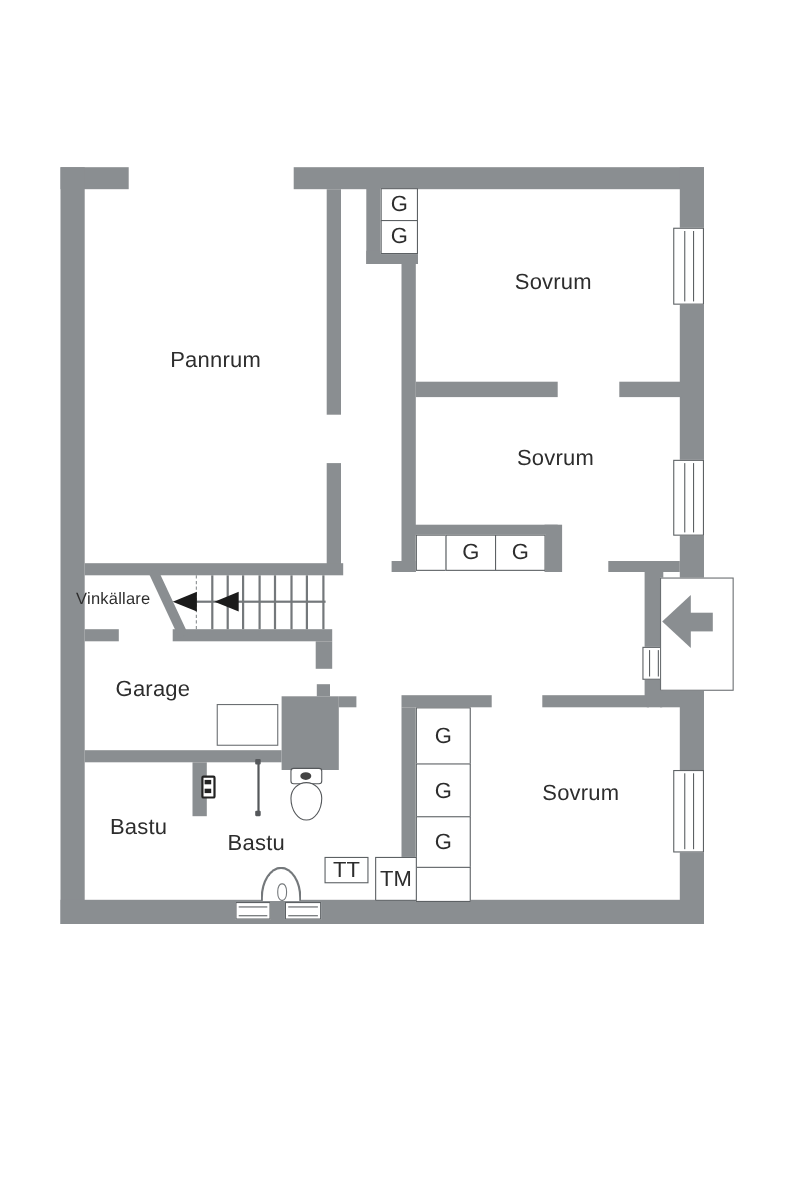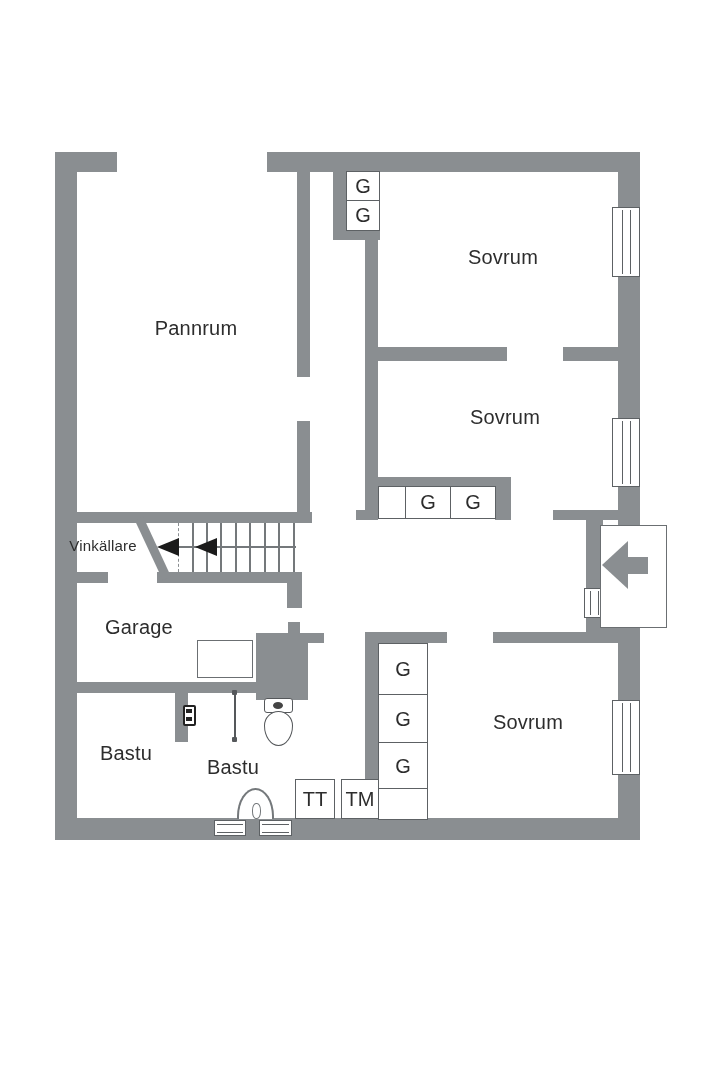--- a/index.html
+++ b/index.html
@@ -129,21 +129,21 @@
   <div class="cell" style="left:378px;top:694px;width:50px;height:50px">
       <span>G</span>
     </div>
   <div class="cell" style="left:378px;top:742px;width:50px;height:48px">
       <span>G</span>
     </div>
   <div class="cell" style="left:378px;top:788px;width:50px;height:32px">
       <span></span>
     </div>
 
-  <div class="cell" style="left:295px;top:779px;width:40px;height:40px">
+  <div class="cell" style="left:295px;top:779px;width:40px;height:24px">
       <span>TT</span>
     </div>
   <div class="cell" style="left:341px;top:779px;width:38px;height:40px">
       <span>TM</span>
     </div>
 
   <div class="fixture" style="left:197px;top:640px;width:56px;height:38px;border-color:#6b6f72"></div>
 
   <div class="fixture" style="left:264px;top:698px;width:29px;height:15px;border-radius:3px"></div>
   <div style="position:absolute;left:273px;top:702px;width:10px;height:7px;background:#444;border-radius:50%"></div>

